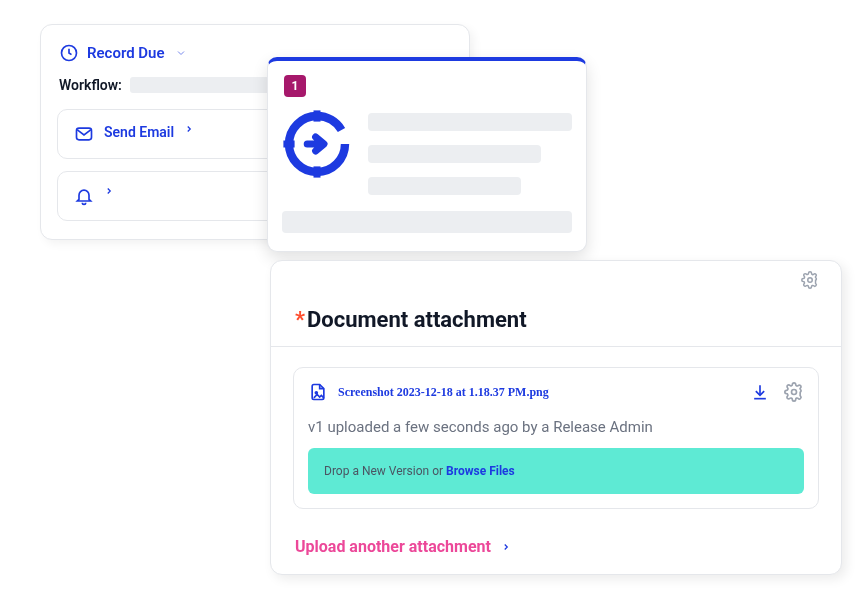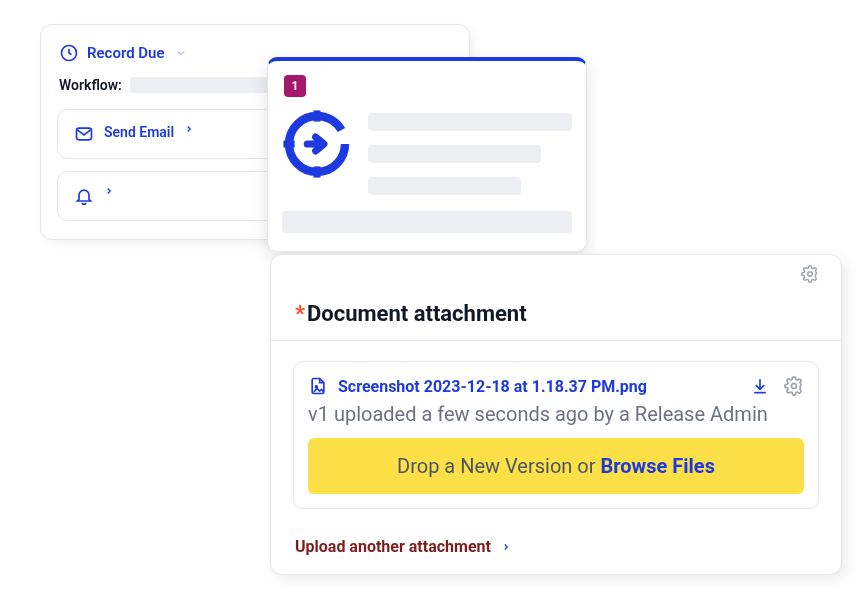--- a/index.html
+++ b/index.html
@@ -132,21 +132,21 @@
   .front-bars .bar.shorter { width: 75%; }
   .full-bar {
     margin-top: 16px;
     height: 22px;
     background: #eceef1;
     border-radius: 4px;
   }
   
   .panel-attach {
     left: 270px;
-    top: 254px;
+    top: 260px;
     width: 572px;
     padding: 0 0 18px 0;
     box-shadow: 4px 4px 12px rgba(0,0,0,0.08);
     border-radius: 12px;
   }
   .panel-attach .phead {
     display: flex;
     align-items: center;
     justify-content: flex-end;
     padding: 10px 22px 6px 22px;
@@ -175,48 +175,49 @@
     padding: 14px 14px 14px 14px;
   }
   .attach-row1 {
     display: flex;
     align-items: center;
     gap: 10px;
   }
   .attach-file {
     color: #1d3ae0;
     font-weight: 700;
-    font-size: 16px;
+    font-size: 12px;
+    font-family: Liberation Serif, serif;
   }
   .attach-actions {
     margin-left: auto;
     display: flex;
     gap: 14px;
     color: #556;
   }
   .attach-meta {
     color: #6b7280;
-    font-size: 20px;
-    margin: 6px 0 12px 0;
+    font-size: 15px;
+    margin: 16px 0 12px 0;
   }
   .dropzone {
-    background: #fde047;
+    background: #5eead4;
     border-radius: 6px;
     padding: 16px;
-    text-align: center;
-    font-size: 20px;
+    text-align: left;
+    font-size: 12px;
     color: #4b5563;
   }
   .dropzone .bf {
     color: #1d3ae0;
     font-weight: 700;
   }
   .upload-another {
     padding: 16px 24px 0 24px;
-    color: #7f1d1d;
+    color: #ec4899;
     font-weight: 700;
     font-size: 16px;
     display: flex;
     align-items: center;
     gap: 10px;
   }
   svg { display: block; }
 </style>
 </head>
 <body>

